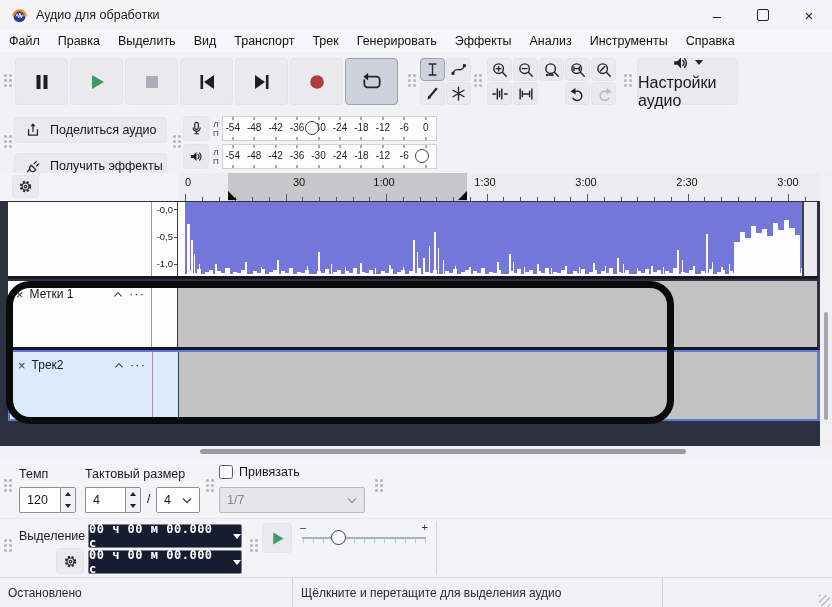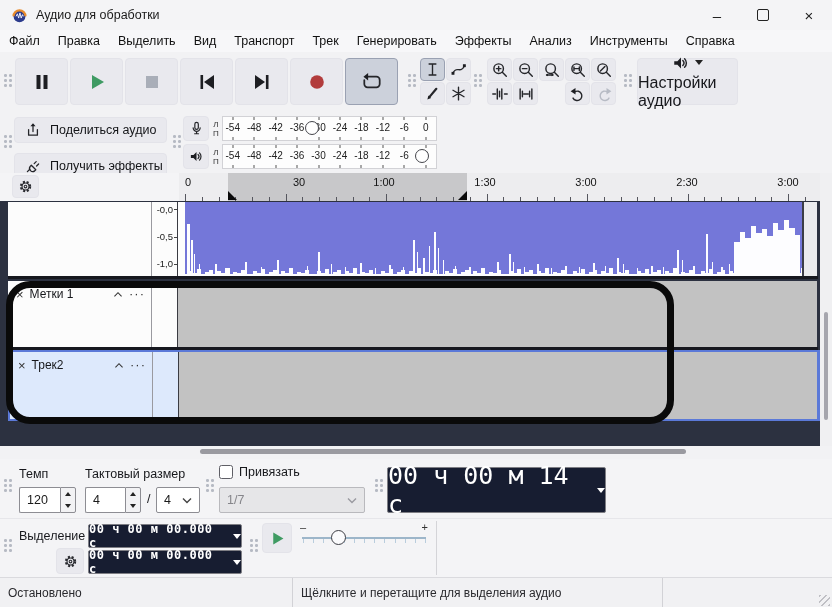--- a/index.html
+++ b/index.html
@@ -855,24 +855,20 @@
 
     <div class="abs grip" style="left:375px;top:20px;">
         <i></i>
         <i></i>
         <i></i>
         <i></i>
         <i></i>
         <i></i>
       </div>
 
-    <div class="abs timedisplay big-td" style="left:387px;top:8px;width:219px;height:46px;">
-      <span class="tdtext">00 ч 00 м 14 с</span>
-      <span class="dd-arrow"></span>
-    </div>
     <div class="vdiv" style="left:614px;top:463px;height:0;"></div>
   </div>
 
   <div class="abs brow2">
     <div class="abs grip" style="left:4px;top:20px;">
         <i></i>
         <i></i>
         <i></i>
         <i></i>
         <i></i>

